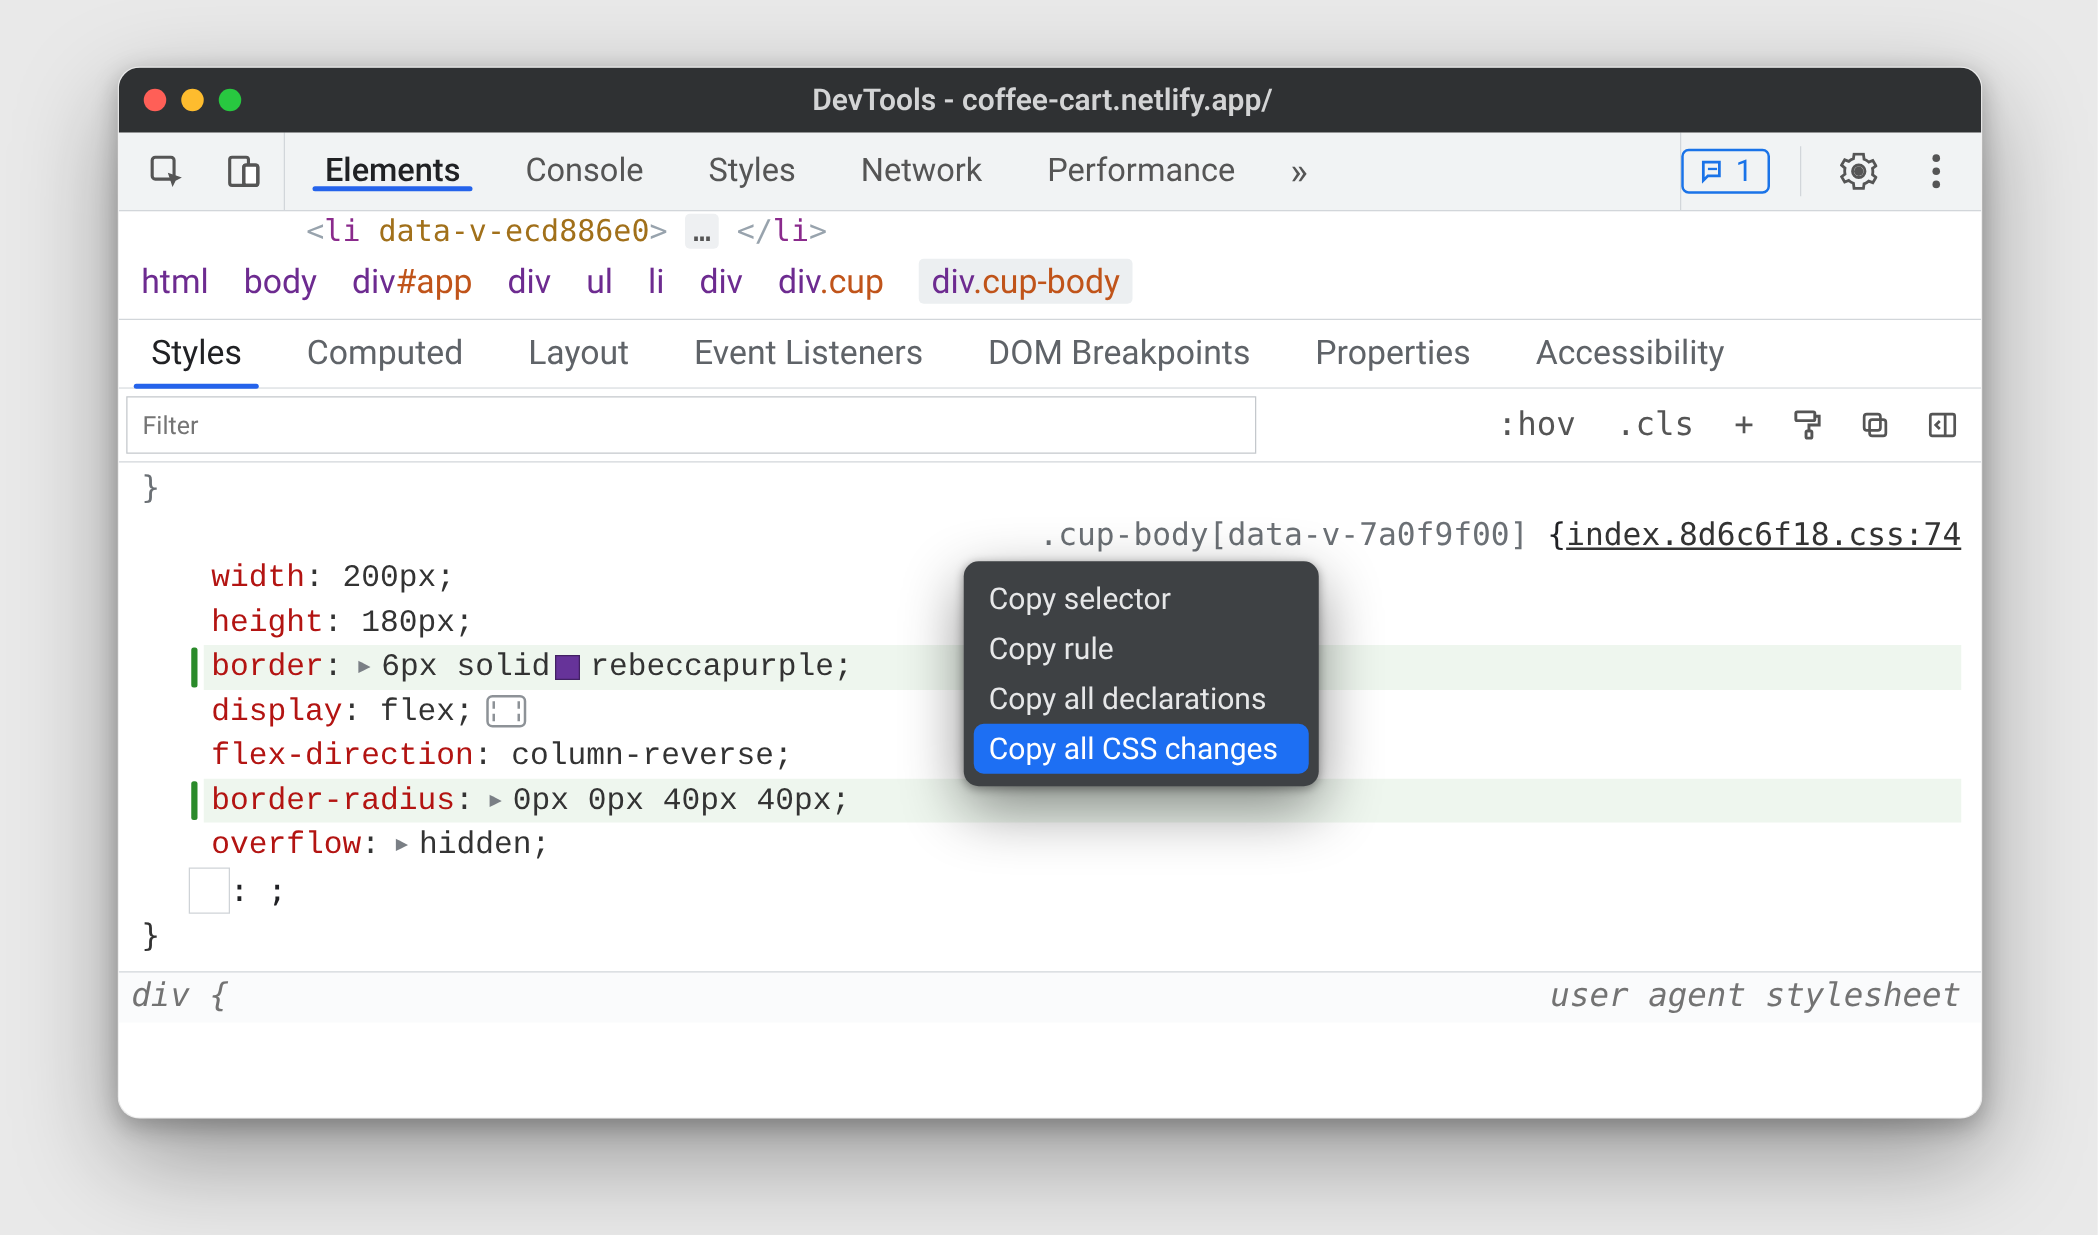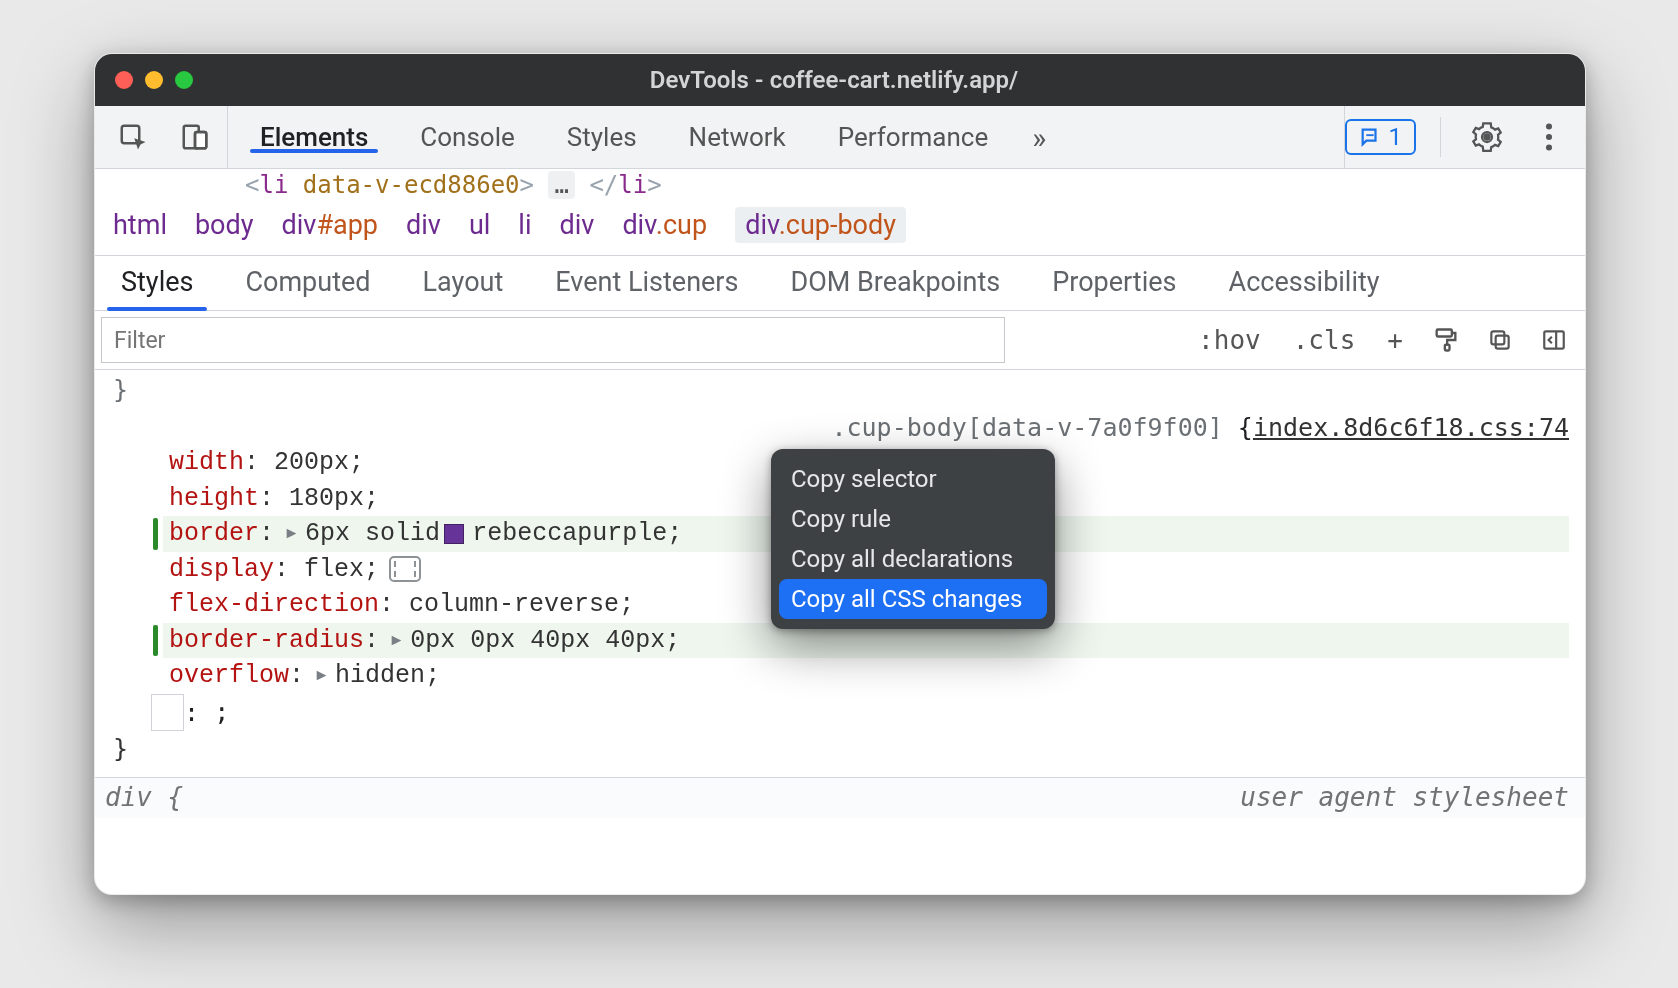--- a/index.html
+++ b/index.html
@@ -68,21 +68,21 @@
   .subtabs{display:flex;align-items:stretch;border-bottom:1px solid var(--border);background:#fff;}
   .subtab{padding:10px 26px 12px;font-size:27px;color:var(--muted);white-space:nowrap;position:relative;}
   .subtab.active{color:var(--text);}
   .subtab.active::after{content:"";position:absolute;left:12px;right:12px;bottom:-1px;height:4px;background:var(--tab-underline);border-radius:2px;}
   
   .filterbar{display:flex;align-items:center;border-bottom:1px solid var(--border);background:#fff;}
   .filter-input{flex:1;margin:6px 0 6px 6px;}
   .filter-input input{
     width:878px; 
     height:44px;border:1px solid var(--border2);border-radius:0;
-    font-size:23px;padding:0 12px;font-family:var(--sans);color:#555;background:#fff;outline:none;
+    font-size:20px;padding:0 12px;font-family:var(--sans);color:#555;background:#fff;outline:none;
   }
   .filter-tools{display:flex;align-items:center;gap:16px;padding:0 12px;}
   .ft{font-family:var(--mono);font-size:26px;color:#555;padding:4px 8px;}
   .ficon{width:38px;height:38px;display:flex;align-items:center;justify-content:center;color:#555;}
   
   .styles{font-family:var(--mono);font-size:25px;line-height:1.42;padding:2px 16px 10px 10px;position:relative;min-height:370px;}
   .closer{color:#6b7075;padding-left:8px;}
   .ruleheader{display:flex;align-items:baseline;justify-content:flex-end;margin-top:2px;}
   .ruleheader .sel{color:var(--code-selector);}
   .srclink{color:#333;text-decoration:underline;}

